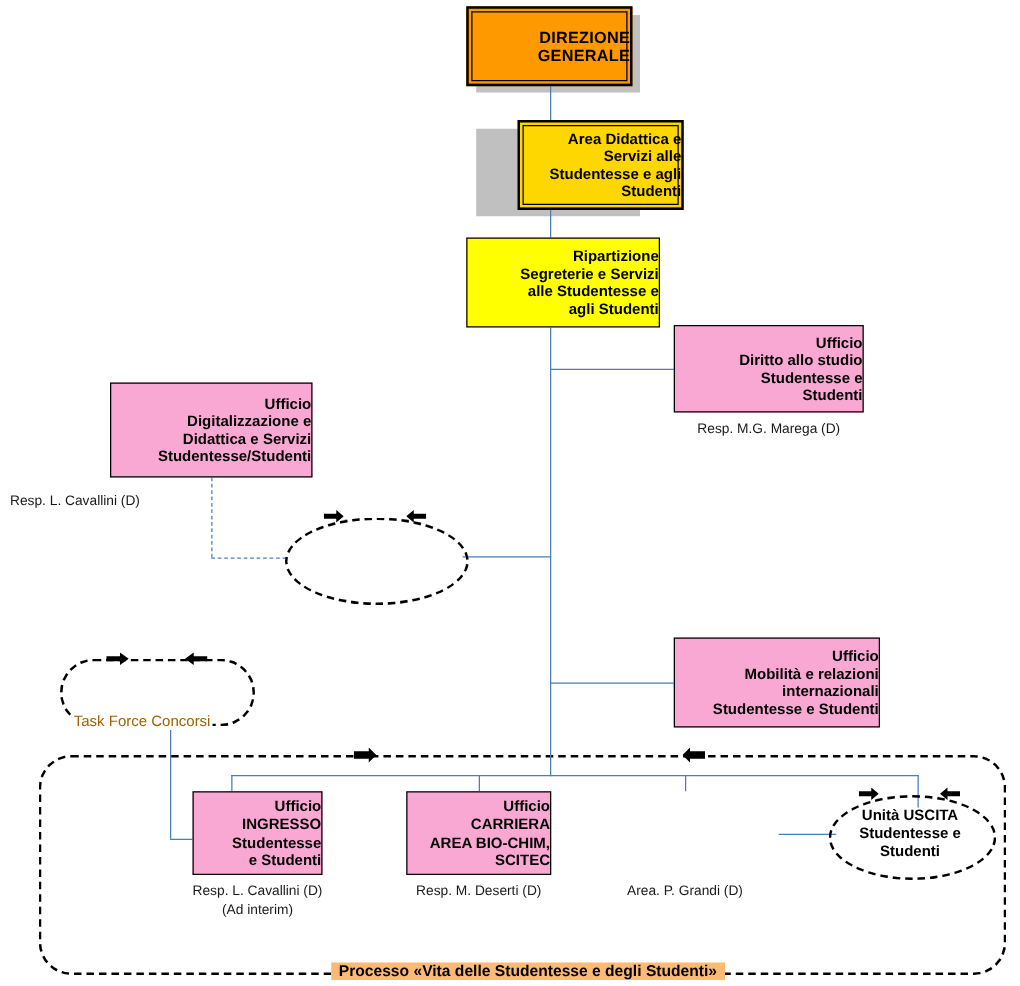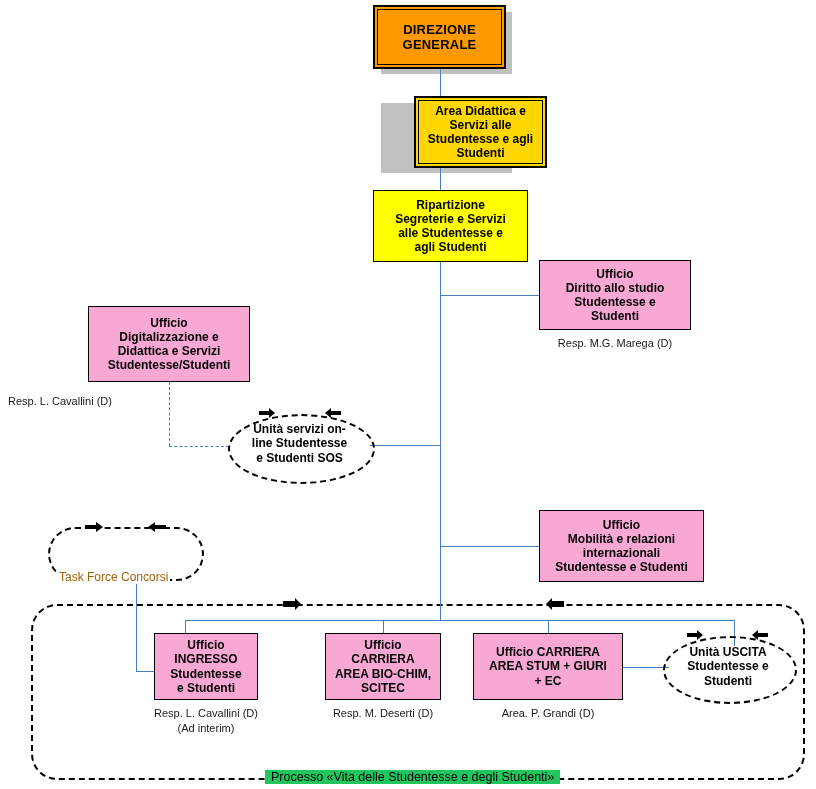--- a/index.html
+++ b/index.html
@@ -10,21 +10,21 @@
     position:relative;
     overflow:hidden;
   }
   #stage{position:absolute;left:0;top:0;width:816px;height:789px;}
 
   
   .node{
     position:absolute;
     box-sizing:border-box;
     display:flex;align-items:center;justify-content:center;
-    text-align:center;
+    text-align:right;
     font-weight:bold;
     color:#000000;
     line-height:1.18;
     z-index:5;
   }
   .node span{display:block;width:100%;}
 
   .shadow{
     position:absolute;
     background:#c0c0c0;
@@ -102,22 +102,22 @@
   }
   .container-dashed{
     position:absolute;
     border:2px dashed #000000;
     border-radius:26px;
     background:transparent;
     z-index:1;
   }
   .container-label{
     position:absolute;
-    font-size:12.5px;font-weight:normal;color:#000;
-    background:#22c55e;padding:0 6px;z-index:8;white-space:nowrap;
+    font-size:12.5px;font-weight:bold;color:#000;
+    background:#fdba74;padding:0 6px;z-index:8;white-space:nowrap;
   }
   .plain-label{
     position:absolute;font-size:12px;color:#a16207;z-index:8;
     background:#ffffff;padding:0 2px;white-space:nowrap;
   }
   .arrow{position:absolute;z-index:7;}
 </style>
 </head>
 <body>
 
@@ -188,25 +188,20 @@
 (Ad interim)</div>
 
   <div class="node box-blue" style="left:325px;top:633px;width:116px;height:67px;">
     <span style="white-space: pre-line;">Ufficio
 CARRIERA
 AREA BIO-CHIM,
 SCITEC</span>
   </div>
   <div class="caption" style="left:313px;top:706px;width:140px;">Resp. M. Deserti (D)</div>
 
-  <div class="node box-blue" style="left:473px;top:633px;width:150px;height:67px;">
-    <span style="white-space: pre-line;">Ufficio CARRIERA
-AREA STUM + GIURI
-+ EC</span>
-  </div>
   <div class="caption" style="left:478px;top:706px;width:140px;">Area. P. Grandi (D)</div>
 
   <div class="ln lnv" style="left:440px;top:69px;height:27px;"></div>
 
   <div class="ln lnv" style="left:440px;top:168px;height:22px;"></div>
 
   <div class="ln lnv" style="left:440px;top:262px;height:359px;"></div>
 
   <div class="ln lnh" style="left:440px;top:295px;width:99px;"></div>
 
@@ -222,23 +217,20 @@
 
   <div class="ln lnv" style="left:136px;top:570px;height:101px;"></div>
   <div class="ln lnh" style="left:136px;top:671px;width:18px;"></div>
 
   <div class="ln lnh" style="left:623px;top:667px;width:46px;"></div>
 
   <div class="dash-v" style="left:169px;top:382px;height:64px;"></div>
   <div class="dash-h" style="left:169px;top:446px;width:60px;"></div>
 
   <div class="ellipse-dashed" style="left:228px;top:414px;width:143px;height:66px;"></div>
-  <div class="ellipse-label" style="left: 228px; top: 422px; width: 143px; white-space: pre-line;">Unità servizi on-
-line Studentesse
-e Studenti SOS</div>
   <svg class="arrow" style="left:259px;top:408px;width:16px;height:12px;">
     <polygon points="0,3 10,3 10,0 16,5 10,10 10,7 0,7" fill="#000000"></polygon>
   </svg>
   <svg class="arrow" style="left:325px;top:408px;width:16px;height:12px;">
     <polygon points="16,3 6,3 6,0 0,5 6,10 6,7 16,7" fill="#000000"></polygon>
   </svg>
 
   <div class="ellipse-dashed" style="left:663px;top:636px;width:130px;height:64px;"></div>
   <div class="ellipse-label" style="left: 663px; top: 645px; width: 130px; white-space: pre-line;">Unità USCITA
 Studentesse e

